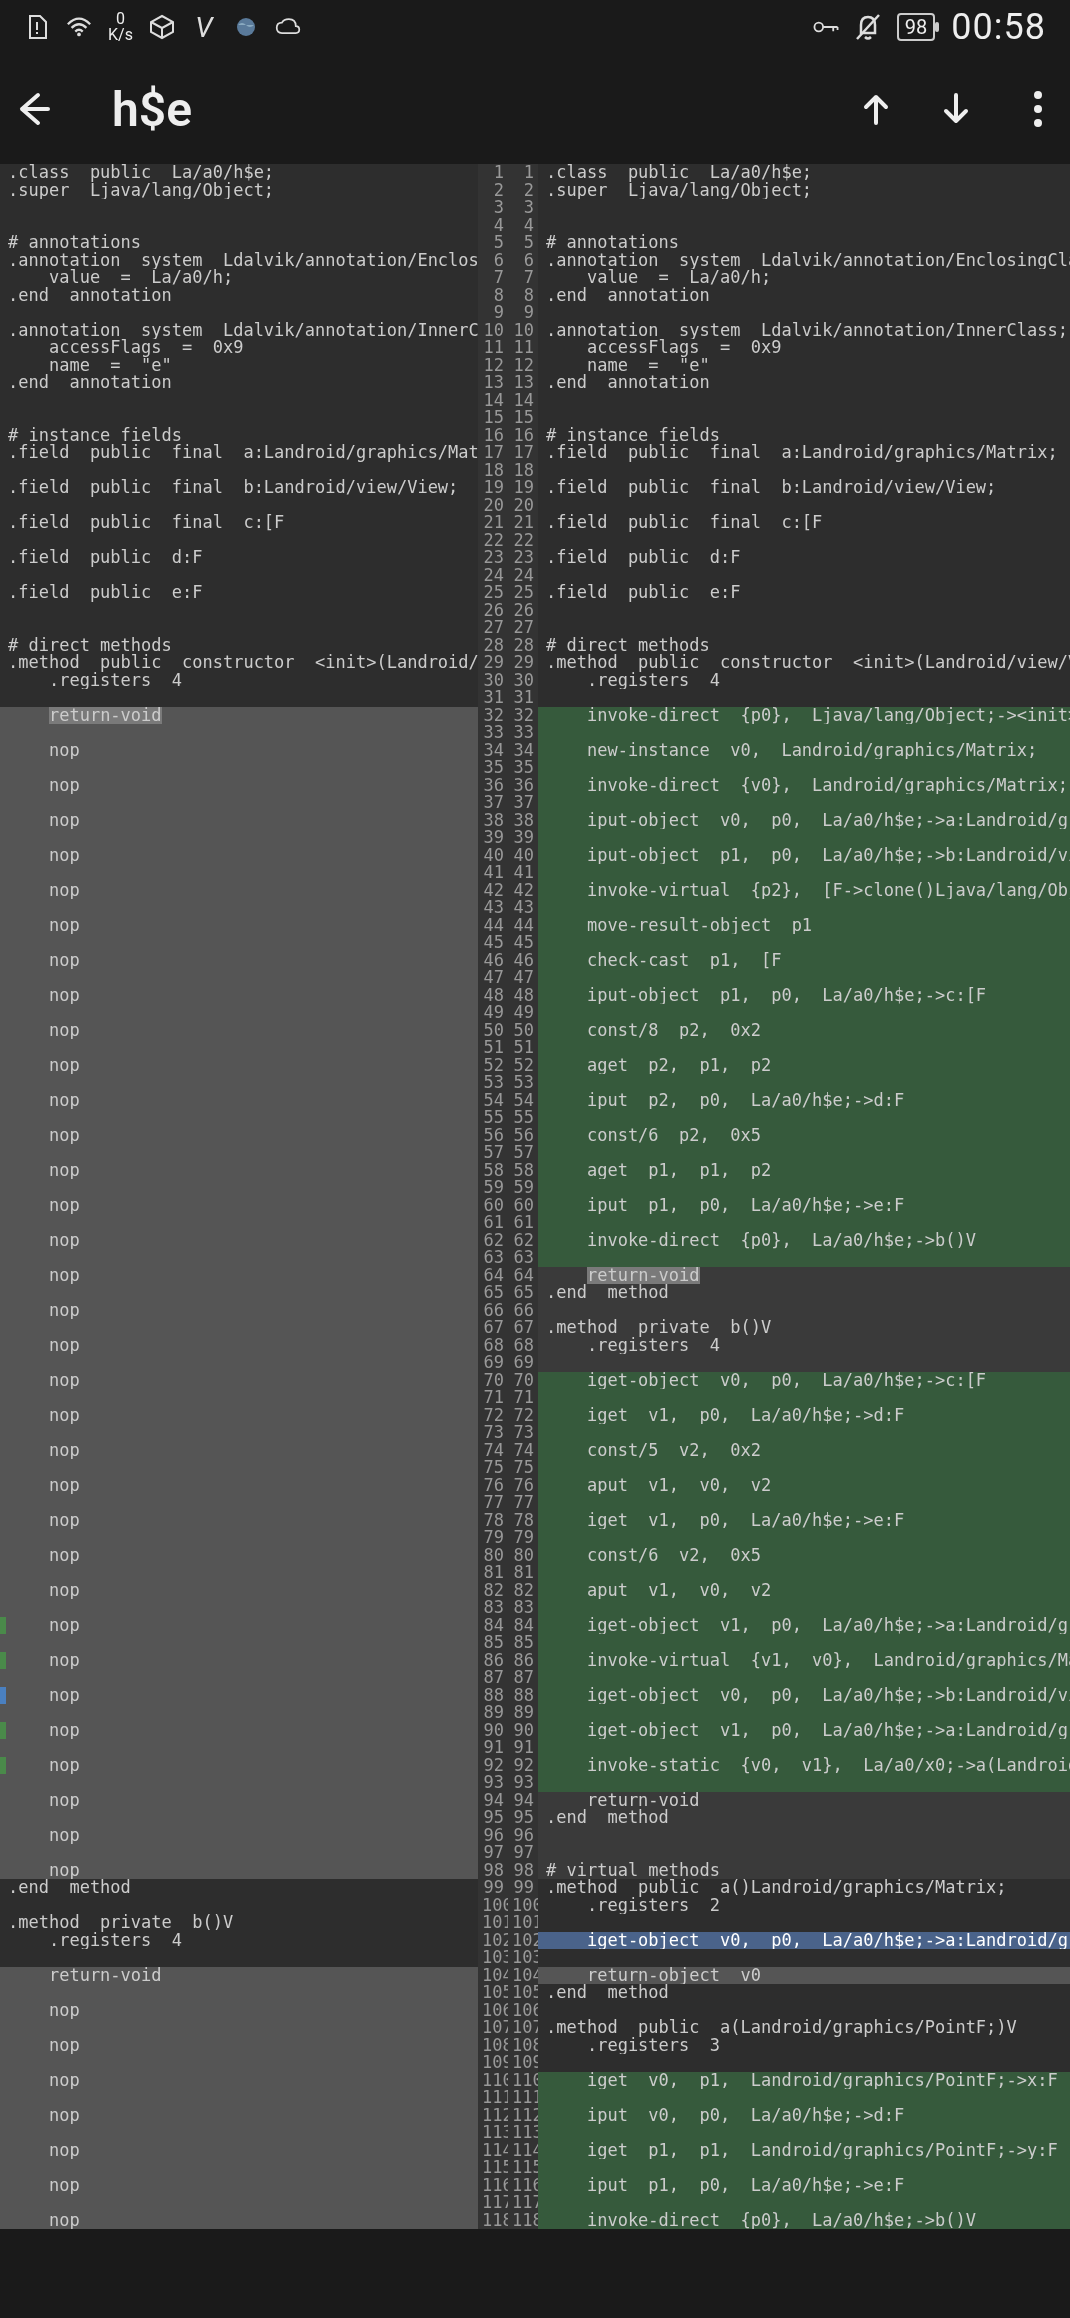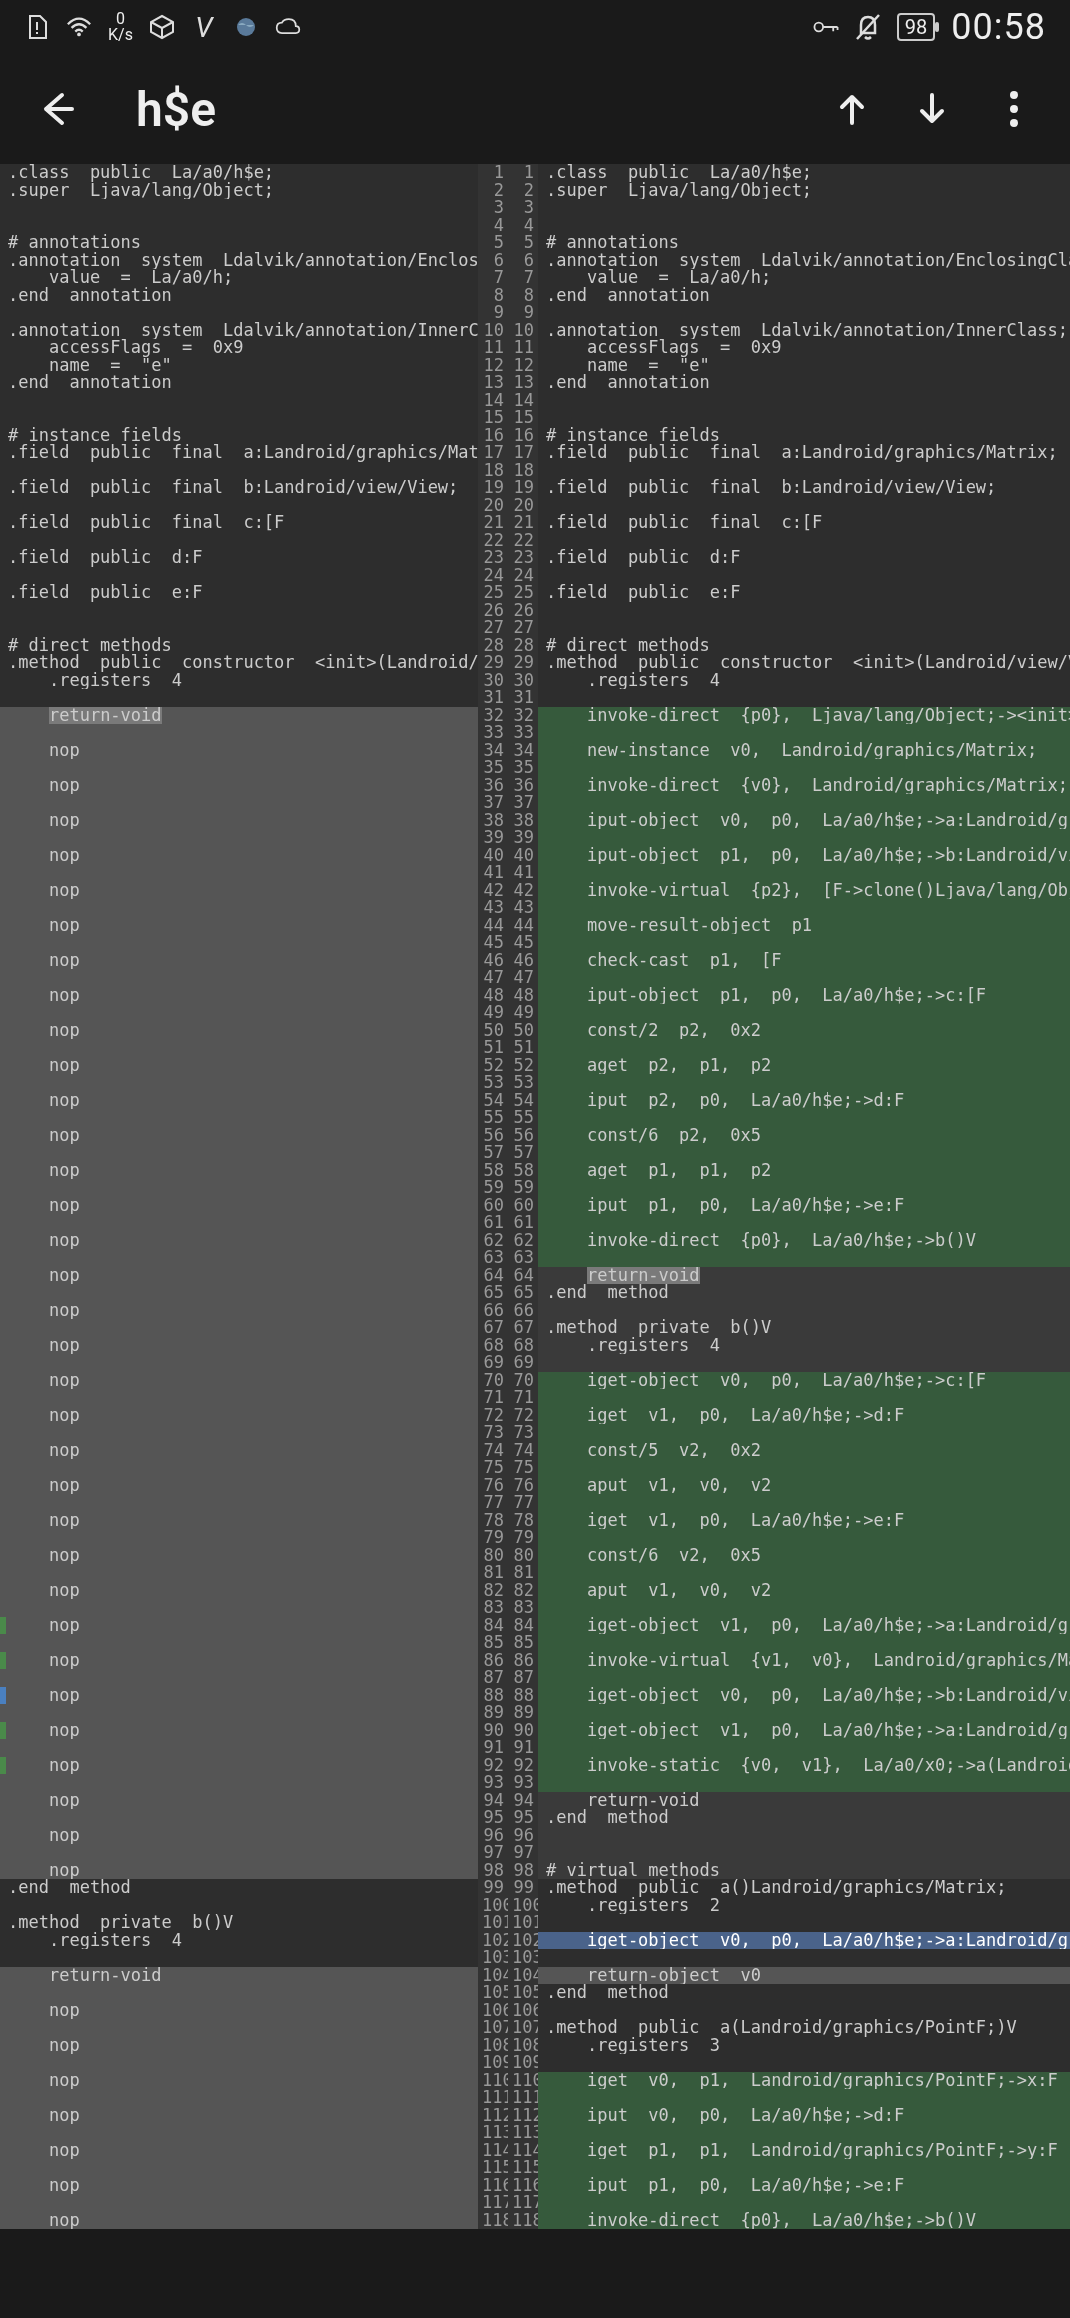--- a/index.html
+++ b/index.html
@@ -32,21 +32,21 @@
   }
   .battery-box::after {
     content:""; position:absolute; right:-6px; top:50%; transform:translateY(-50%);
     width:4px; height:10px; background:#ccc; border-radius:2px;
   }
   
   .app-bar {
     height: 110px;
     display:flex;
     align-items:center;
-    padding: 0 36px;
+    padding: 0 12px;
     gap: 20px;
   }
   .app-bar .back { width:50px; text-align:center; font-size:40px; }
   .app-bar .title { flex:1; font-size:48px; font-weight:600; color:#eee; padding-left:30px;}
   .app-bar .action { width:60px; text-align:center; font-size:36px; color:#eee;}
   .app-bar .overflow { width:40px; text-align:center; }
   .overflow-dots { display:flex; flex-direction:column; gap:6px; align-items:center;}
   .overflow-dots span { width:8px; height:8px; border-radius:50%; background:#eee;}
   
   .diff-body {
@@ -572,21 +572,21 @@
       <div class="row bg-add">    iput-object  p1,  p0,  La/a0/h$e;-&gt;b:Landroid/view/View;</div>
       <div class="row bg-add"></div>
       <div class="row bg-add">    invoke-virtual  {p2},  [F-&gt;clone()Ljava/lang/Object;</div>
       <div class="row bg-add"></div>
       <div class="row bg-add">    move-result-object  p1</div>
       <div class="row bg-add"></div>
       <div class="row bg-add">    check-cast  p1,  [F</div>
       <div class="row bg-add"></div>
       <div class="row bg-add">    iput-object  p1,  p0,  La/a0/h$e;-&gt;c:[F</div>
       <div class="row bg-add"></div>
-      <div class="row bg-add">    const/2  p2,  0x2</div>
+      <div class="row bg-add">    const/8  p2,  0x2</div>
       <div class="row bg-add"></div>
       <div class="row bg-add">    aget  p2,  p1,  p2</div>
       <div class="row bg-add"></div>
       <div class="row bg-add">    iput  p2,  p0,  La/a0/h$e;-&gt;d:F</div>
       <div class="row bg-add"></div>
       <div class="row bg-add">    const/6  p2,  0x5</div>
       <div class="row bg-add"></div>
       <div class="row bg-add">    aget  p1,  p1,  p2</div>
       <div class="row bg-add"></div>
       <div class="row bg-add">    iput  p1,  p0,  La/a0/h$e;-&gt;e:F</div>

